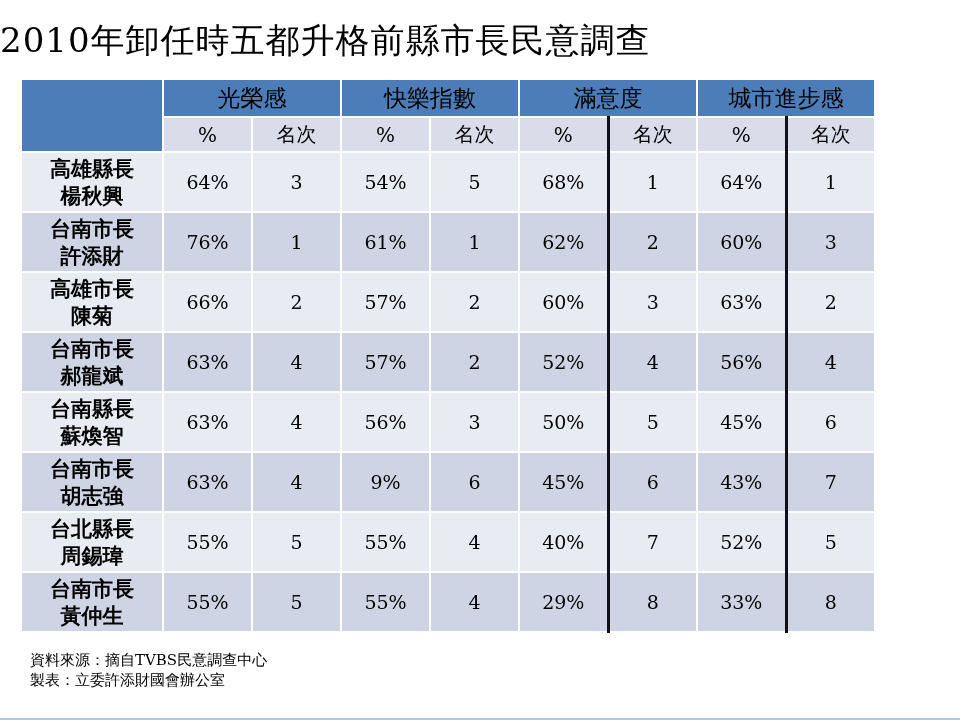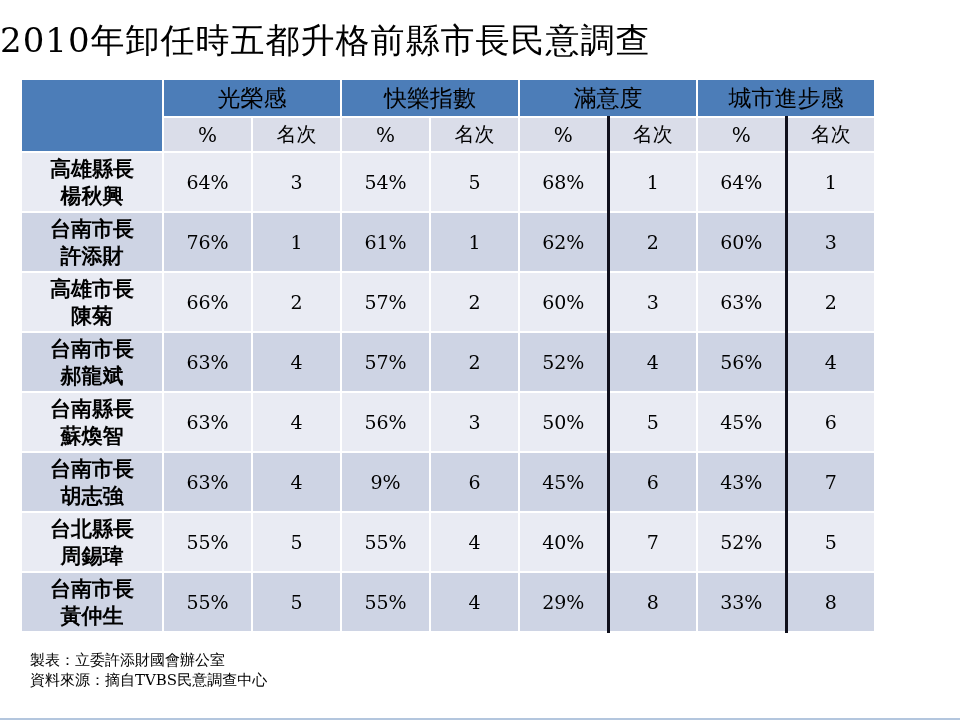--- a/index.html
+++ b/index.html
@@ -230,20 +230,20 @@
         <td class="val">4</td>
         <td class="val">29%</td>
         <td class="val vline">8</td>
         <td class="val">33%</td>
         <td class="val vline">8</td>
       </tr>
     </tbody>
   </table>
 
   <div class="footer">
+    <div>資料來源：摘自TVBS民意調查中心</div>
     <div>製表：立委許添財國會辦公室</div>
-    <div>資料來源：摘自TVBS民意調查中心</div>
   </div>
 
 
   <div class="bottom-rule"></div>
 
 </div>
 
 </body></html>

